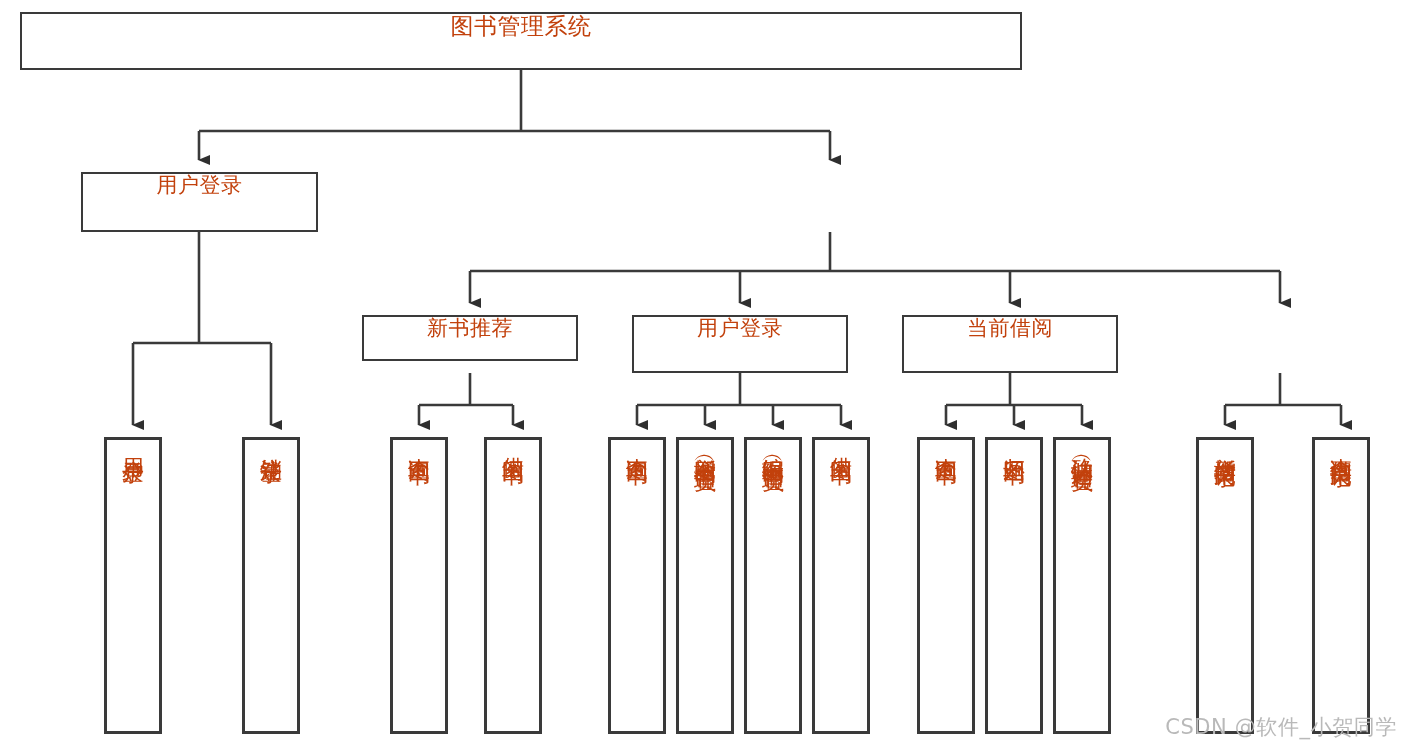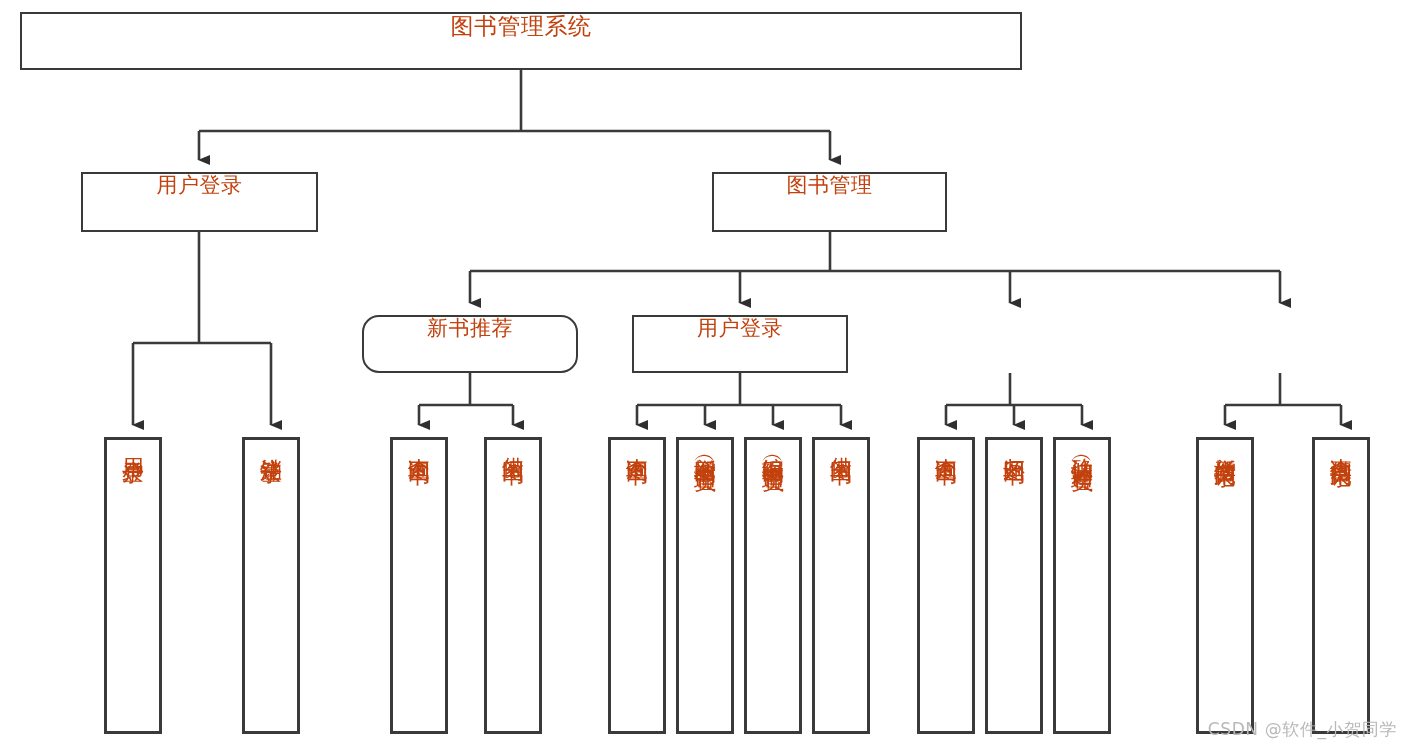--- a/index.html
+++ b/index.html
@@ -41,21 +41,21 @@
     text-orientation:upright;
     line-height:1.0;
     letter-spacing:2px;
     white-space:nowrap;
   }
 
   #watermark{
     position:absolute;
     right:8px;
     bottom:6px;
-    font-size:17px;
+    font-size:21px;
     color:#b9b9b9;
     letter-spacing:0.6px;
     user-select:none;
     pointer-events:none;
   }
 </style>
 </head>
 <body>
 
 <div id="stage">
@@ -112,29 +112,29 @@
     </g>
   </svg>
 
   <div class="node node-root" style="left:20px;top:12px;width:1002px;height:58px;">
     <span class="lbl">图书管理系统</span>
   </div>
 
   <div class="node node-l2" style="left:81px;top:172px;width:237px;height:60px;">
     <span class="lbl">用户登录</span>
   </div>
-  <div class="node node-l2" style="left:712px;top:172px;width:235px;height:60px;">
-    <span class="lbl">图书管理</span>
-  </div>
 
-  <div class="node node-l3" style="left:362px;top:315px;width:216px;height:58px;border-radius:17px;">
+  <div class="node node-l3" style="left:362px;top:315px;width:216px;height:46px;">
     <span class="lbl">新书推荐</span>
   </div>
   <div class="node node-l3" style="left:632px;top:315px;width:216px;height:58px;">
     <span class="lbl">用户登录</span>
+  </div>
+  <div class="node node-l3" style="left:902px;top:315px;width:216px;height:58px;">
+    <span class="lbl">当前借阅</span>
   </div>
 
   <div class="node node-leaf" style="left:104px;top:437px;width:58px;height:297px;">
     <span class="lbl">用户登录</span>
   </div>
   <div class="node node-leaf" style="left:242px;top:437px;width:58px;height:297px;">
     <span class="lbl">注销登录</span>
   </div>
 
   <div class="node node-leaf" style="left:390px;top:437px;width:58px;height:297px;">

